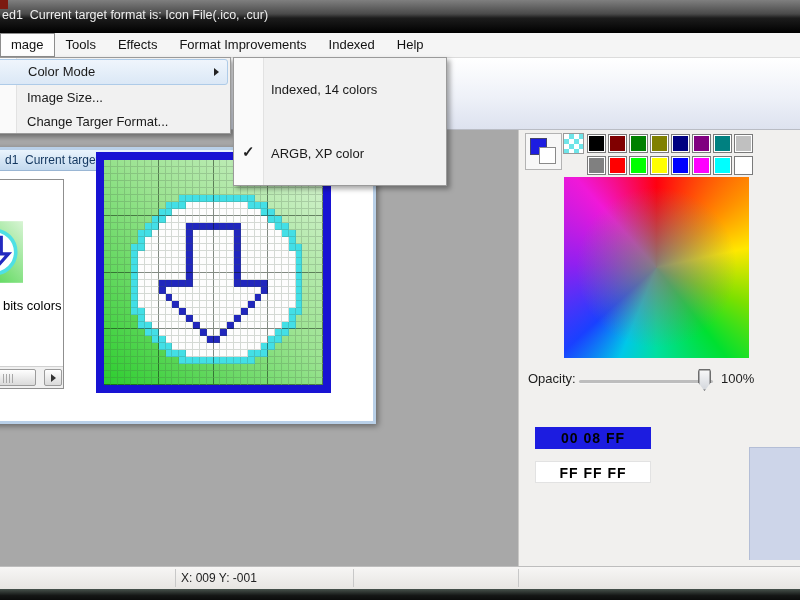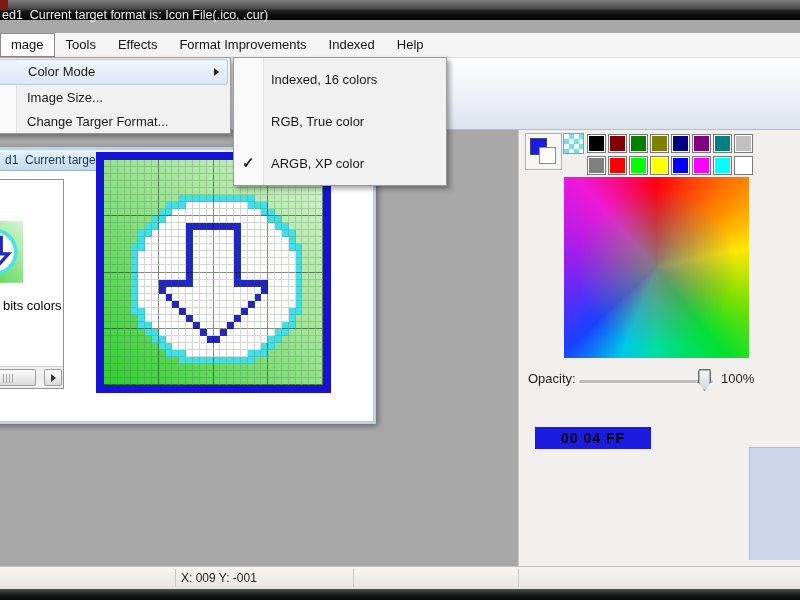--- a/index.html
+++ b/index.html
@@ -1,21 +1,21 @@
 <!DOCTYPE html>
 <html><head>
 <meta charset="utf-8">
 <style>
   html,body{margin:0;padding:0;background:#888;}
   .stage{position:relative;width:800px;height:600px;overflow:hidden;background:#a8a8a8;
          font-family:"Liberation Sans",sans-serif;-webkit-font-smoothing:antialiased;}
   .stage *{box-sizing:border-box;}
 
   
-  .titlebar{position:absolute;left:0;top:0;width:800px;height:20px;
+  .titlebar{position:absolute;left:0;top:0;width:800px;height:33px;
     background:linear-gradient(#7f7f7f,#4a4a4a 42%,#1c1c1c 55%,#000);}
   .titlebar .ttext{position:absolute;left:2px;top:0;line-height:31px;font-size:12.5px;color:#efefef;white-space:pre;}
   .redchip{position:absolute;left:0;top:0;width:8px;height:9px;background:#7c1a10;}
   .menubar{position:absolute;left:0;top:33px;width:800px;height:25px;background:#f5f5f5;
     border-bottom:1px solid #dcdcdc;display:flex;align-items:stretch;font-size:13px;color:#121212;}
   .mb-item{padding:4px 11px 0 11px;}
   .mb-item.active{border:1px solid #8d8d8d;background:#fdfdfd;padding:3px 10px 0 10px;}
   .toolstrip{position:absolute;left:0;top:58px;width:800px;height:72px;
     background:linear-gradient(#ffffff,#eef1f8 55%,#dde2ef);border-bottom:1px solid #b9bcc4;}
 
@@ -143,21 +143,22 @@
         <div class="sw" style="background: rgb(0, 0, 255);"></div>
         <div class="sw" style="background: rgb(255, 0, 255);"></div>
         <div class="sw" style="background: rgb(0, 255, 255);"></div>
         <div class="sw" style="background: rgb(255, 255, 255);"></div>
       </div>
     <div class="gradientbox"></div>
     <div class="oplabel">Opacity:</div>
     <div class="optrack"></div>
     <div class="opthumb"></div>
     <div class="opvalue">100%</div>
-    <div class="valuebox fg" style="background: rgb(28, 28, 224);">00 04 FF</div>
+    <div class="valuebox fg" style="background: rgb(28, 28, 224);">00 08 FF</div>
+    <div class="valuebox bg" style="background: rgb(255, 255, 255);">FF FF FF</div>
     <div class="lavender"></div>
   </div>
 
   <div class="childwin">
     <div class="childtitle">d1  Current target format is: Icon File(.</div>
 
     <div class="previewpane">
       <svg style="position:absolute;left:-16px;top:40px" width="58" height="64" viewBox="0 0 32 34">
         <defs>
           <linearGradient id="pgrad" x1="1" y1="0" x2="0" y2="1">
@@ -1224,24 +1225,21 @@
         <div class="drow">
           <span>Change Targer Format...</span>
         </div>
       </div>
   </div>
 
   <div class="menupanel submenu">
     <div class="gutter"></div>
     <div style="display:flex;flex-direction:column;height:100%;position:relative">
         <div class="srow">
-          <span>Indexed, 16 colors</span>
-        </div>
-        <div class="srow">
-          <span>RGB, True color</span>
+          <span>Indexed, 14 colors</span>
         </div>
         <div class="srow">
           <div class="check">✓</div>
           <span>ARGB, XP color</span>
         </div>
       </div>
   </div>
 
   <div class="statusbar">
     <div class="seg" style="left:175px"></div>

